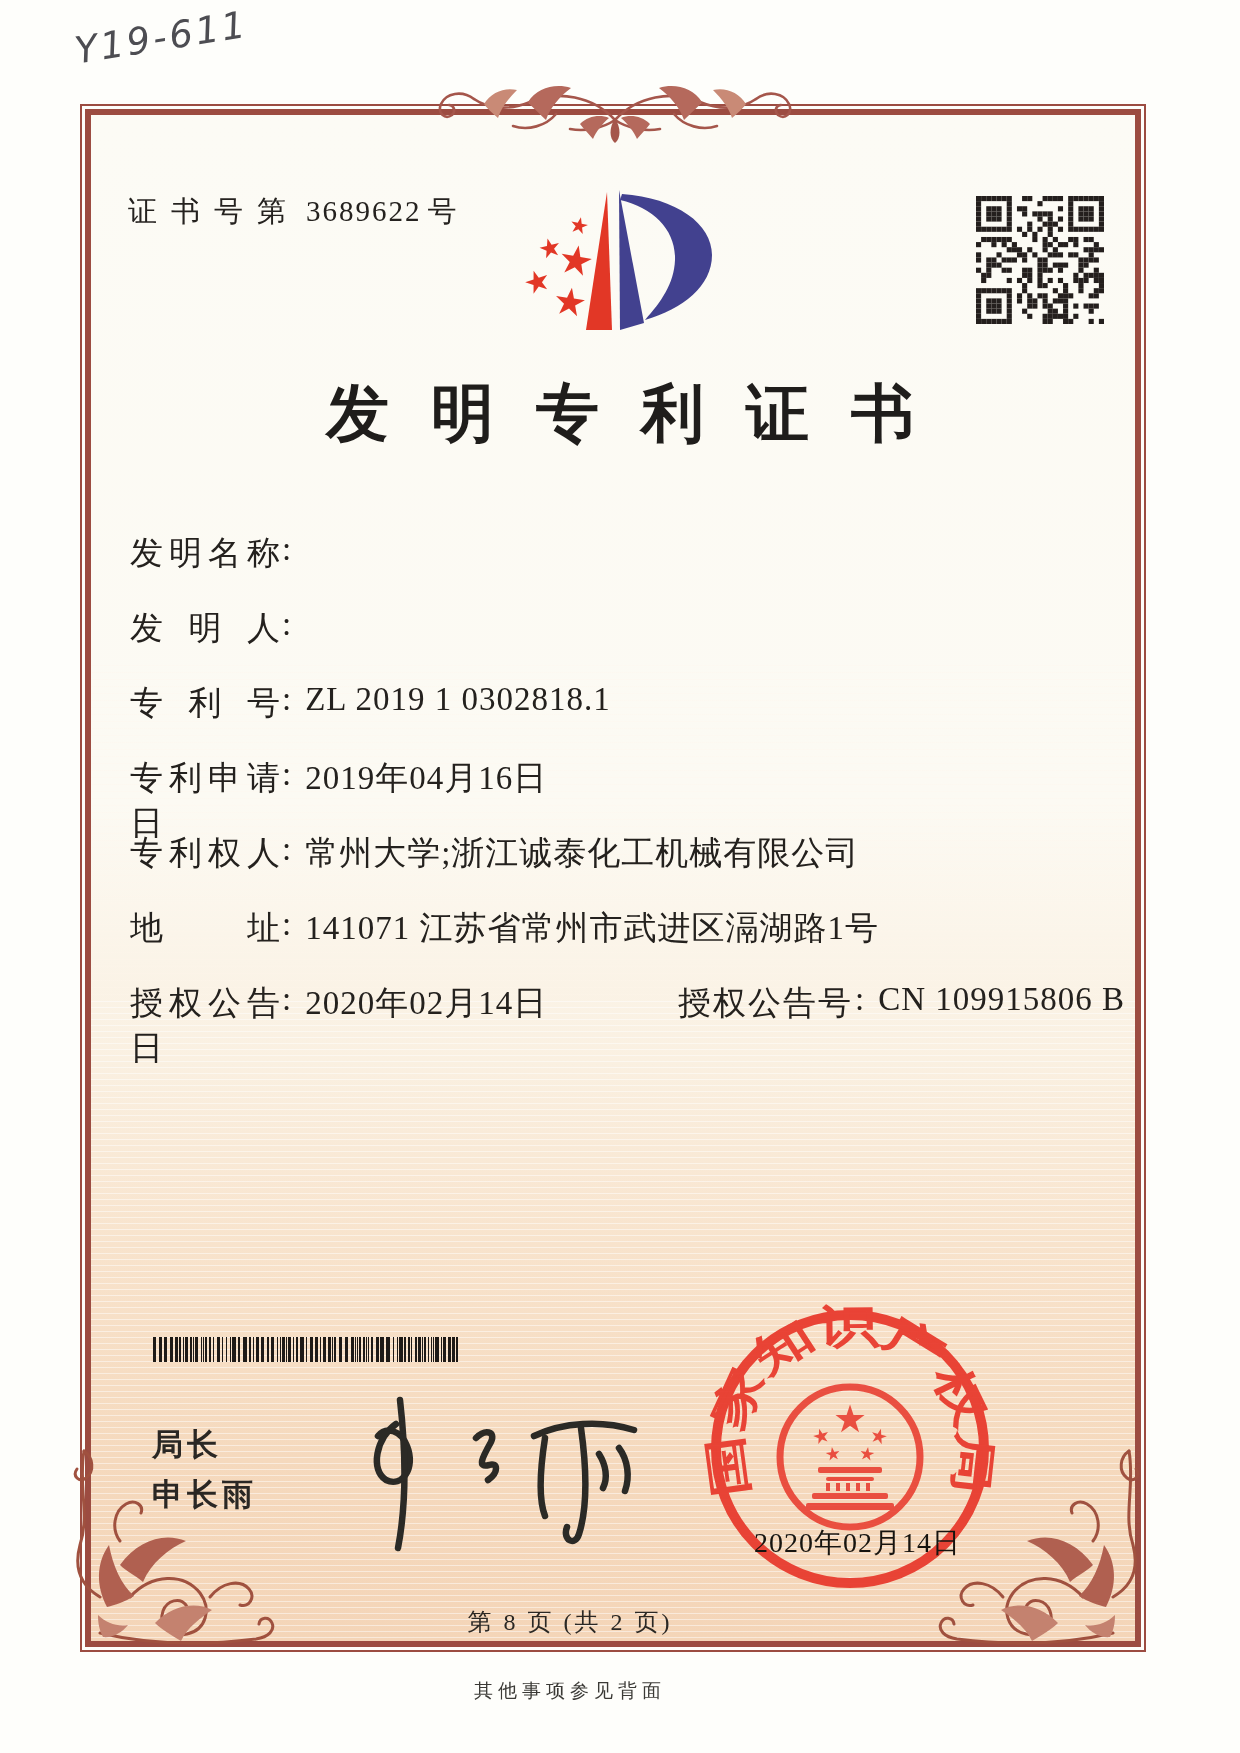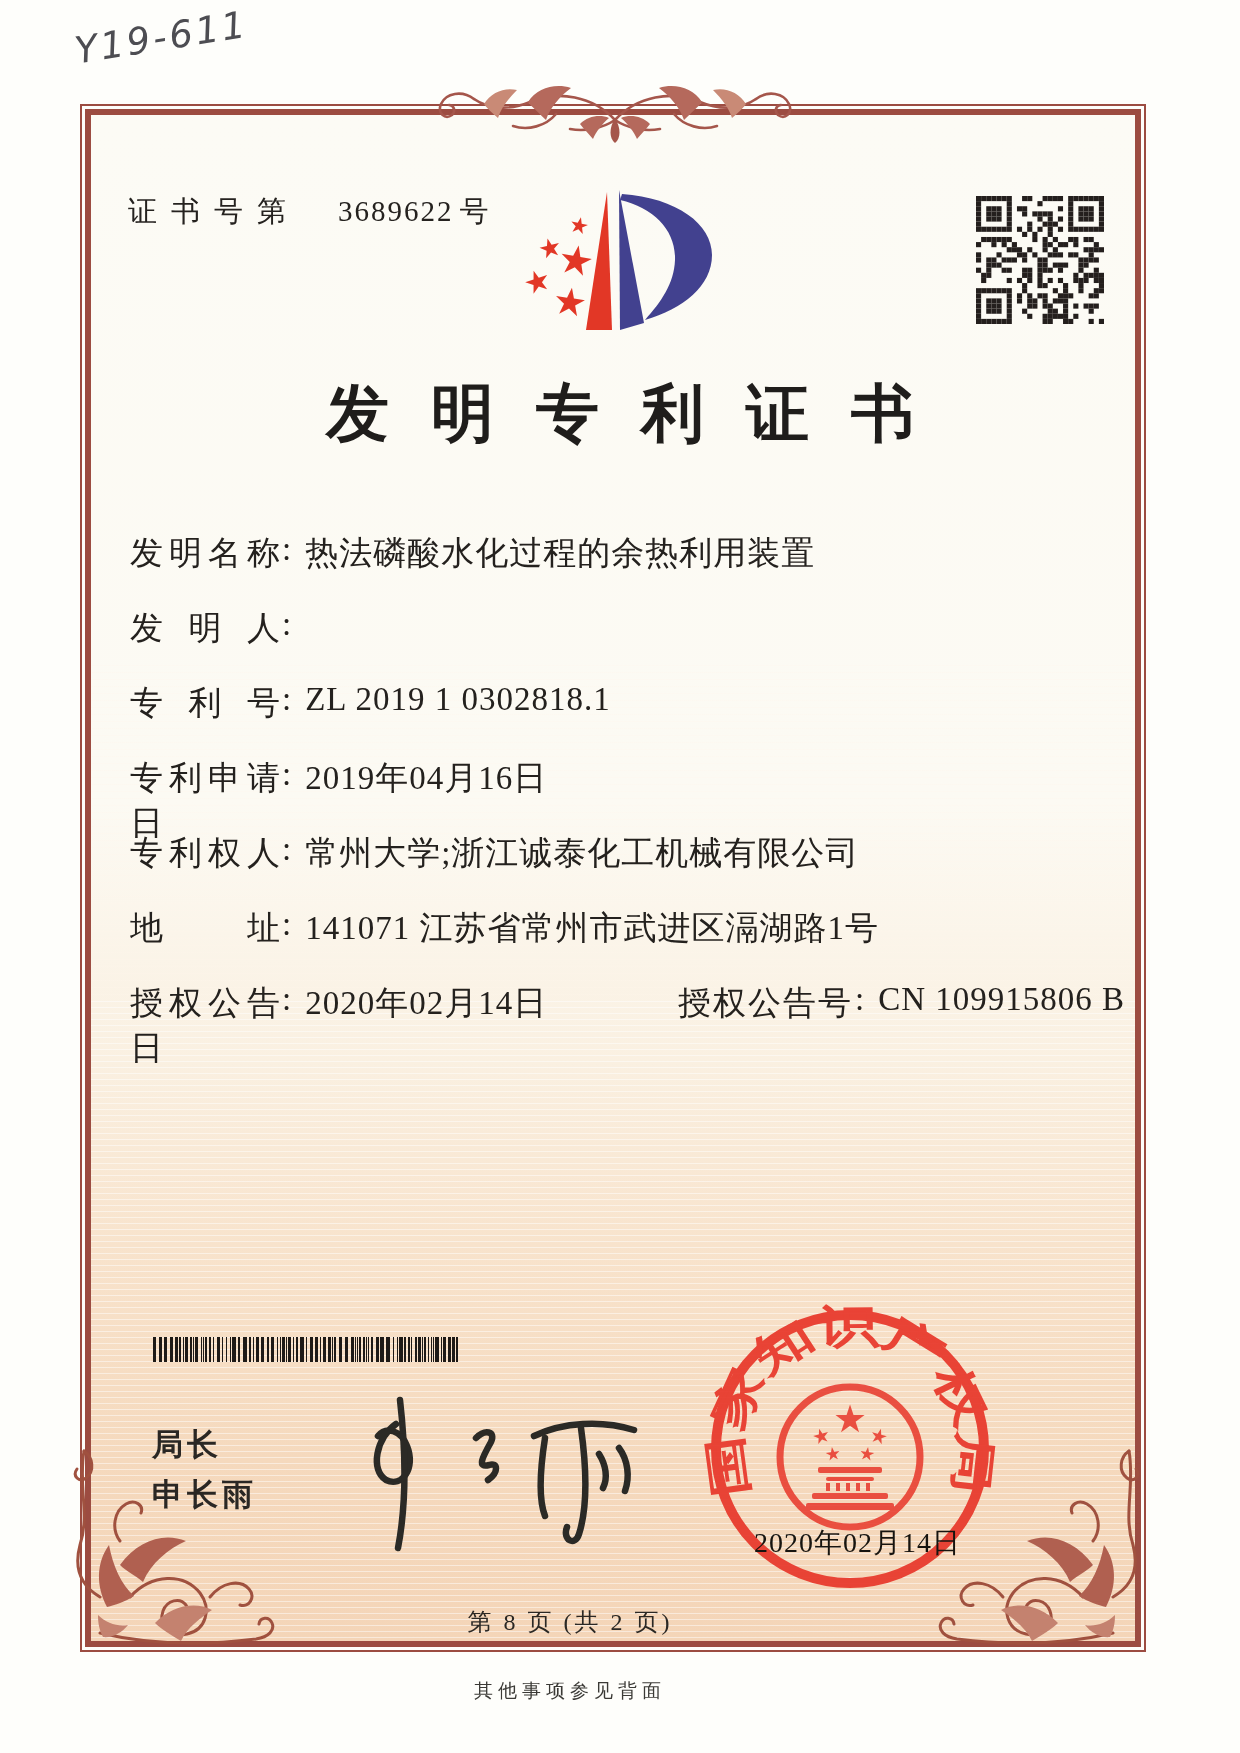--- a/index.html
+++ b/index.html
@@ -17,21 +17,21 @@
     border:2px solid #9c4c41; z-index:2; }
   .frame-inner { position:absolute; inset:3px; border:6px solid #9c4c41; }
   .ornament { position:absolute; z-index:3; }
 
   
   .annotation { position:absolute; left:72px; top:30px; z-index:4; color:#4d4d52;
     font-family:"DejaVu Sans",sans-serif; font-style:italic; font-size:37px; letter-spacing:3px;
     transform:rotate(-9deg); transform-origin:left top; }
   .cert-no { position:absolute; left:128px; top:192px; z-index:4; font-size:29px; color:#25221f; }
   .cert-no .hanzi { letter-spacing:14px; }
-  .cert-no .num { letter-spacing:2px; padding:0 6px;margin-left:32px; }
+  .cert-no .num { letter-spacing:2px; padding:0 6px; }
   .logo { position:absolute; left:462px; top:156px; z-index:4; }
   .qr { position:absolute; left:976px; top:196px; z-index:4; }
 
   .title { position:absolute; left:0; right:0; top:350px; z-index:4; text-align:center;
     font-size:63px; font-weight:600; color:#1f1d1b; letter-spacing:42px; padding-left:42px;margin-top:21px; }
 
   
   .fields { position:absolute; left:130px; top:531px; width:1000px; z-index:4; }
   .field-row { position:relative; height:75px; font-size:33px; color:#24211e; display:flex; align-items:flex-start; }
   .flabel { display:inline-block; width:150px; text-align:justify; text-align-last:justify; }
@@ -419,21 +419,20 @@
       <rect x="112.64" y="122.88" width="5.12" height="5.12" fill="#241f1d"></rect>
       <rect x="122.88" y="122.88" width="5.12" height="5.12" fill="#241f1d"></rect>
     </svg>
 
   <div class="title">发明专利证书</div>
 
   <div class="fields">
     <div class="field-row">
       <span class="flabel">发明名称</span>
         <span class="fcolon">:</span>
-        <span class="fvalue">热法磷酸水化过程的余热利用装置</span>
     </div>
     <div class="field-row">
       <span class="flabel">发明人</span>
         <span class="fcolon">:</span>
     </div>
     <div class="field-row">
       <span class="flabel">专利号</span>
         <span class="fcolon">:</span>
         <span class="fvalue">ZL 2019 1 0302818.1</span>
     </div>

